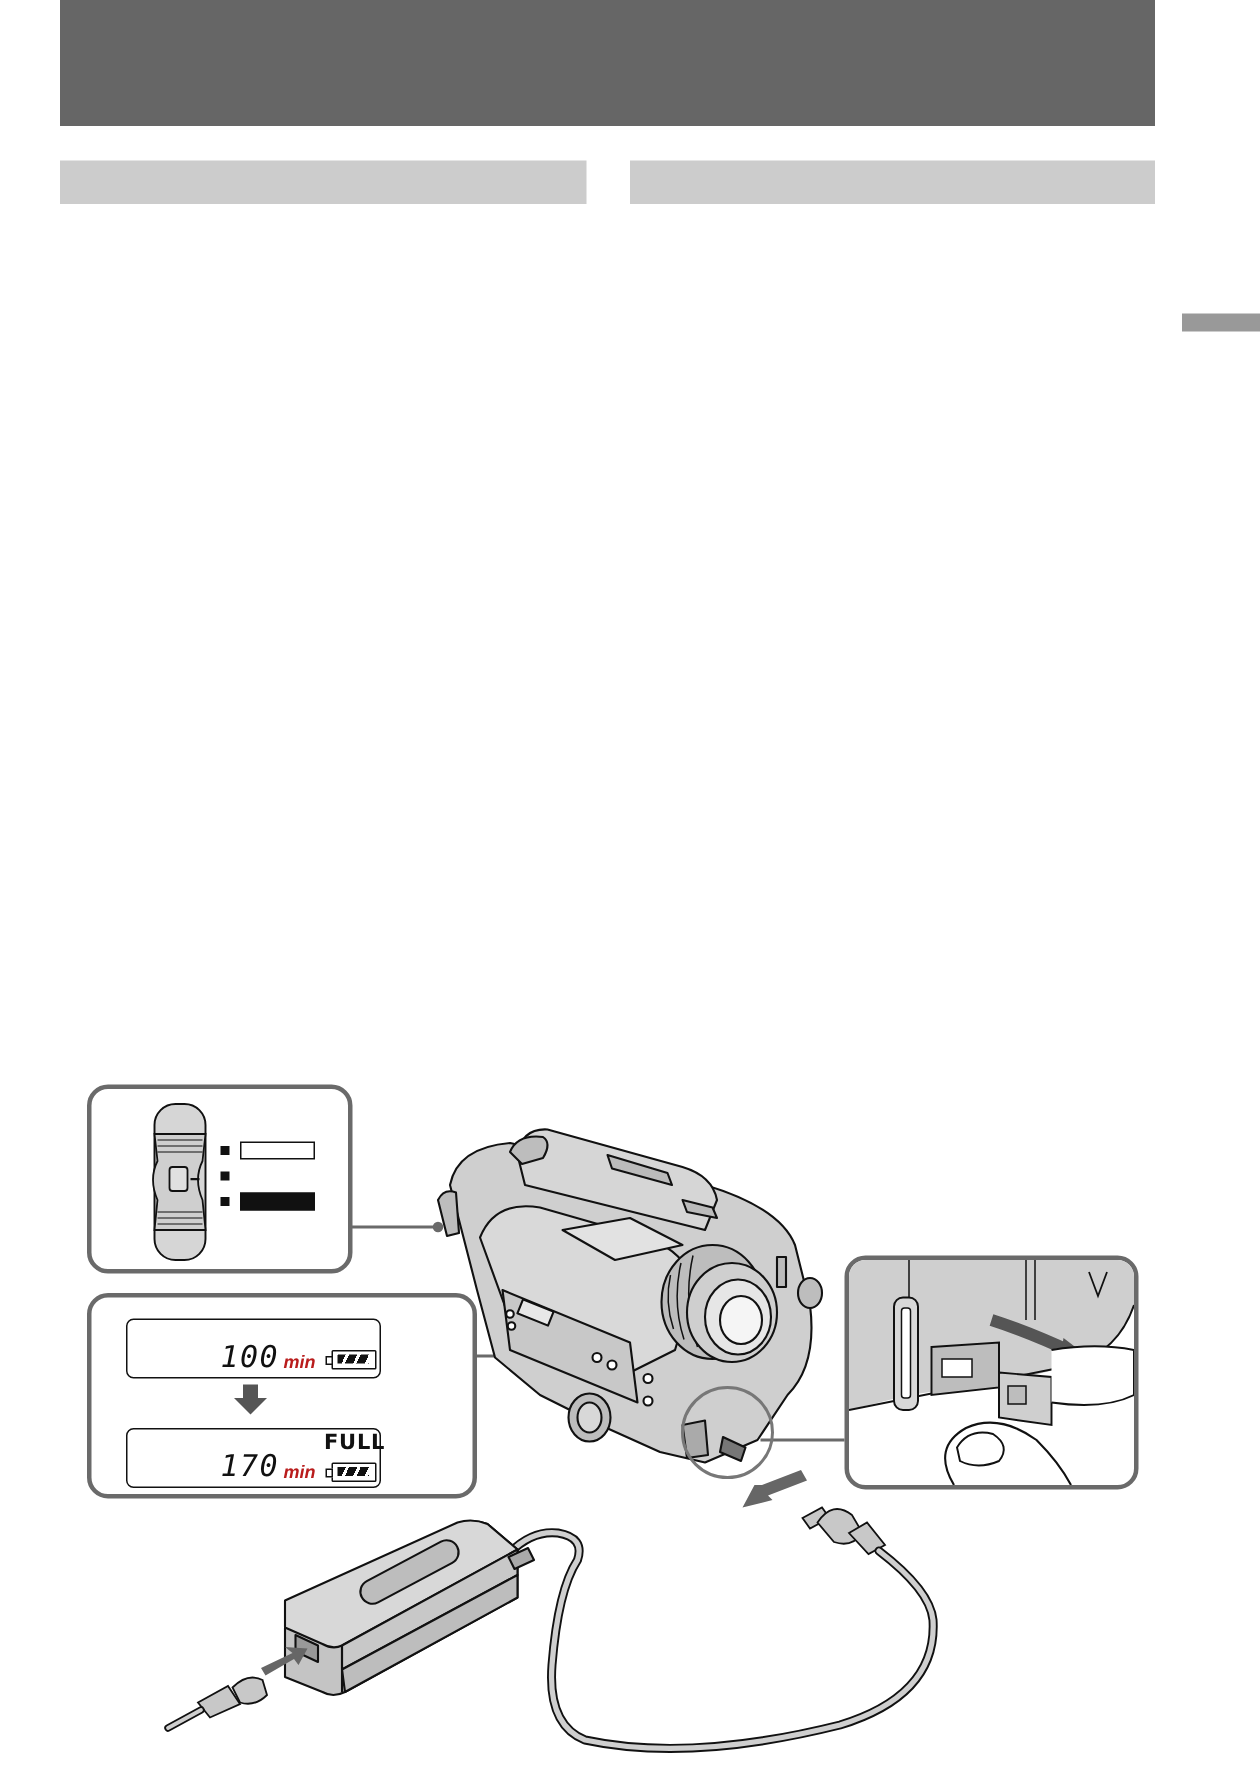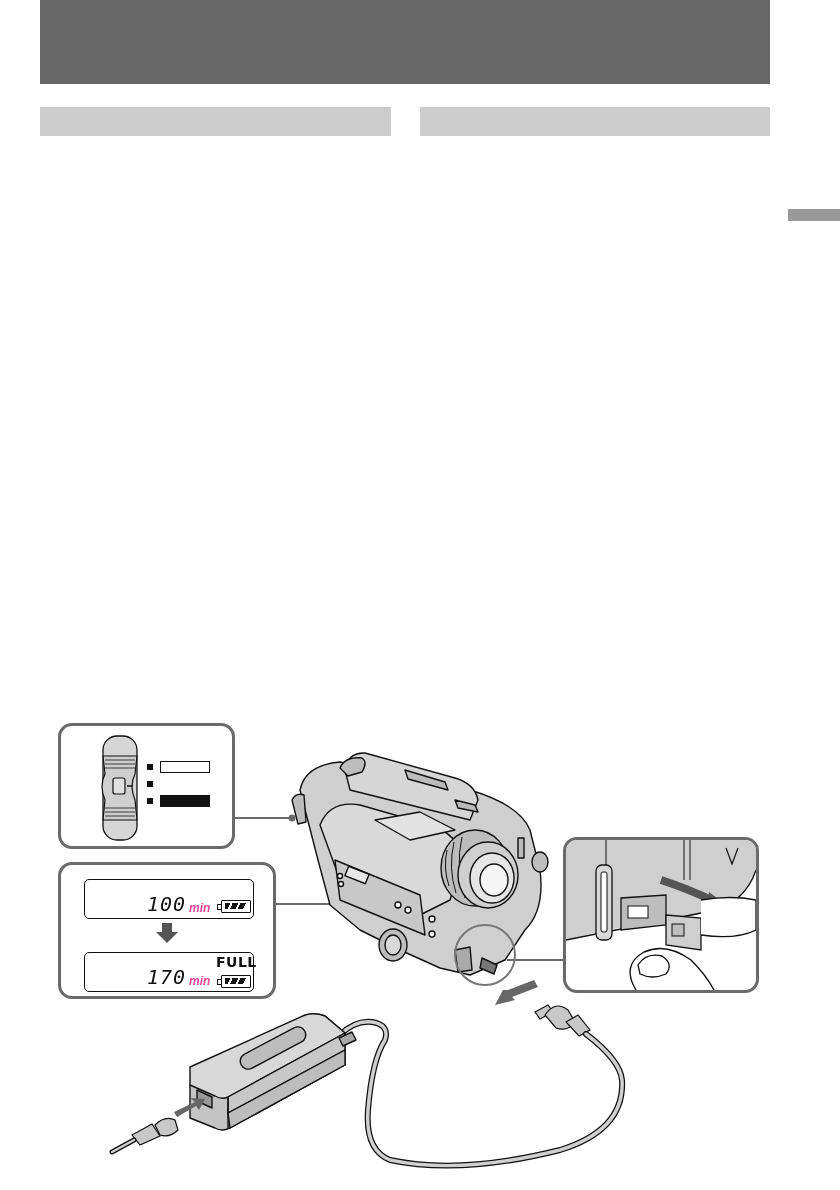--- a/index.html
+++ b/index.html
@@ -6,21 +6,21 @@
     body { width: 840px; height: 1190px; position: relative; overflow: hidden; font-family: "Liberation Sans", sans-serif; }
     .abs { position: absolute; }
     .header-bar { left: 40px; top: 0; width: 730px; height: 84px; background: #666666; }
     .section-bar { top: 107px; height: 29px; background: #cccccc; }
     .section-bar.left { left: 40px; width: 351px; }
     .section-bar.right { left: 420px; width: 350px; }
     .side-tab { left: 788px; top: 209px; width: 52px; height: 12px; background: #999999; }
     .callout { border: 3px solid #6a6a6a; border-radius: 14px; background: #ffffff; box-sizing: border-box; }
     .lcd { border: 1.5px solid #111; border-radius: 5px; background: #fff; box-sizing: border-box; }
     .lcd-time { font-family: "DejaVu Sans Mono", monospace; font-style: italic; font-size: 20px; letter-spacing: 1px; color: #111; position: absolute; }
-    .lcd-unit { font-family: "Liberation Sans", sans-serif; font-style: italic; font-size: 12px; font-weight: bold; color: #ec4899; position: absolute; }
+    .lcd-unit { font-family: "Liberation Sans", sans-serif; font-style: italic; font-size: 12px; font-weight: bold; color: #b91c1c; position: absolute; }
     .full-label { font-family: "DejaVu Sans", sans-serif; font-weight: bold; font-size: 14px; color: #111; position: absolute; letter-spacing: 0.5px; }
     .batt { position: absolute; width: 30px; height: 13px; border: 1.5px solid #111; box-sizing: border-box; border-radius: 1px; }
     .batt::before { content: ""; position: absolute; left: -5px; top: 3px; width: 3px; height: 4px; border: 1px solid #111; background: #fff; }
     .batt-fill { position: absolute; left: 3px; top: 2px; width: 21px; height: 6px;
       background: repeating-linear-gradient(115deg, #111 0 5px, #fff 5px 7px); }
     .mode-sq { width: 6px; height: 6px; background: #111; }
     .mode-box { width: 50px; height: 12px; border: 1.5px solid #111; box-sizing: border-box; }
     .mode-box.on { background: #111; }
     .down-arrow { width: 0; height: 0; border-left: 11px solid transparent; border-right: 11px solid transparent; border-top: 11px solid #555; }
     .down-arrow-stem { width: 10px; height: 9px; background: #555; }
@@ -149,21 +149,21 @@
     <span></span>
   </div>
   <div class="abs mode-sq" style="left:86px;top:55px;"></div>
   <span class="abs" style="left:99px;top:52px;"></span>
   <div class="abs mode-sq" style="left:86px;top:72px;"></div>
   <div class="abs mode-box on" style="left:99px;top:69px;">
     <span></span>
   </div>
 </div>
 
-<div class="abs callout" style="left:58px;top:862px;width:218px;height:137px;">
+<div class="abs callout" style="left:58px;top:862px;width:260px;height:137px;">
   <div class="abs lcd" style="left:23px;top:14px;width:170px;height:40px;">
     <span class="lcd-time" style="left:62px;top:12px;">100</span>
     <span class="lcd-unit" style="left:104px;top:21px;">min</span>
     <div class="batt" style="left:136px;top:20px;">
         <div class="batt-fill"></div>
       </div>
   </div>
   <div class="abs" style="left:95px;top:58px;">
     <div class="down-arrow-stem" style="margin-left:6px;"></div>
     <div class="down-arrow"></div>

